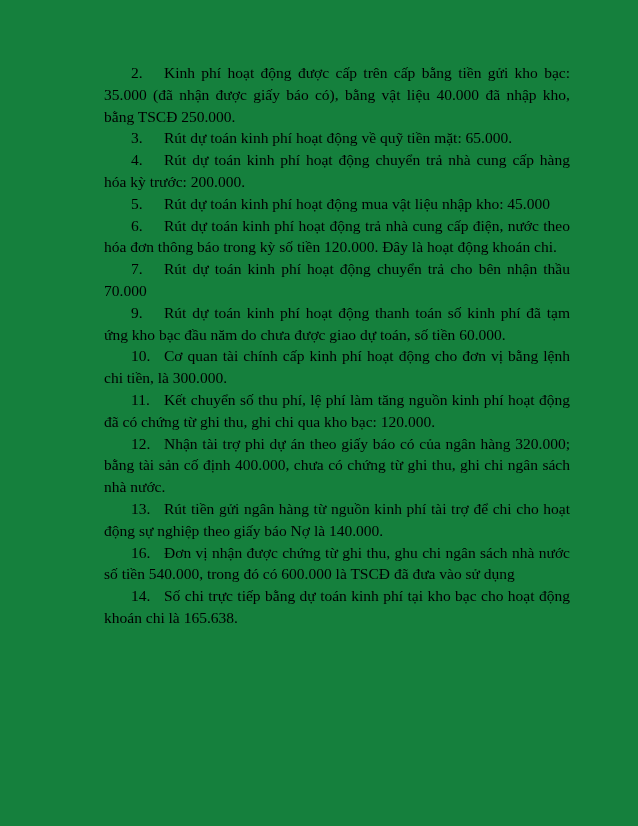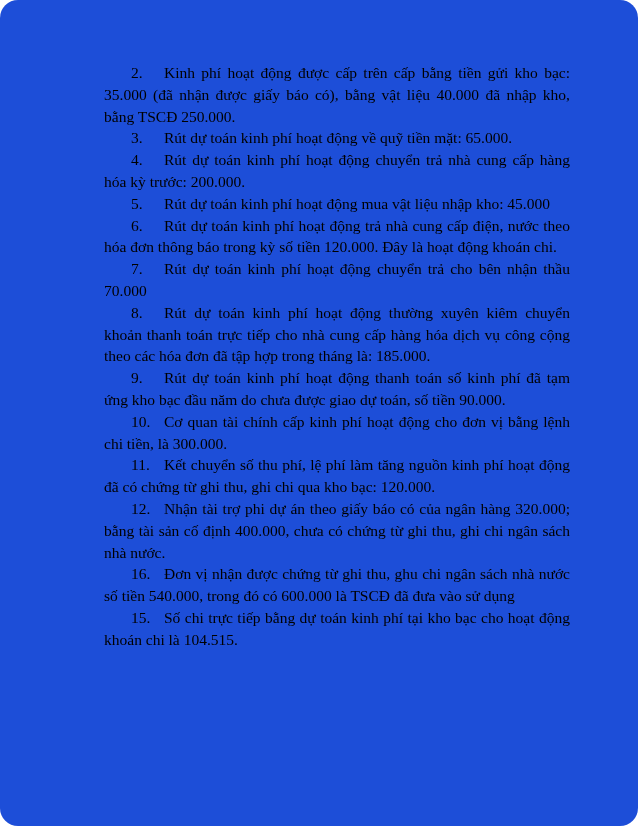--- a/index.html
+++ b/index.html
@@ -4,23 +4,22 @@
 <style>
   html, body {
     margin: 0;
     padding: 0;
     background: #ffffff;
   }
   .page {
     position: relative;
     width: 638px;
     height: 826px;
-    background: #1d4ed8;
+    background: #15803d;
     overflow: hidden;
-    border-radius: 18px;
   }
   .content {
     position: absolute;
     left: 104px;
     top: 62px;
     width: 466px;
     font-family: "Liberation Serif", "DejaVu Serif", serif;
     font-size: 15.5px;
     line-height: 21.8px;
     color: #000000;
@@ -46,29 +45,29 @@
   <p class="para"><span class="num">3.</span><span class="txt">Rút dự toán kinh phí hoạt động về quỹ tiền mặt: 65.000.</span></p>
 
   <p class="para"><span class="num">4.</span><span class="txt">Rút dự toán kinh phí hoạt động chuyển trả nhà cung cấp hàng hóa kỳ trước: 200.000.</span></p>
 
   <p class="para"><span class="num">5.</span><span class="txt">Rút dự toán kinh phí hoạt động mua vật liệu nhập kho: 45.000</span></p>
 
   <p class="para"><span class="num">6.</span><span class="txt">Rút dự toán kinh phí hoạt động trả nhà cung cấp điện, nước theo hóa đơn thông báo trong kỳ số tiền 120.000. Đây là hoạt động khoán chi.</span></p>
 
   <p class="para"><span class="num">7.</span><span class="txt">Rút dự toán kinh phí hoạt động chuyển trả cho bên nhận thầu 70.000</span></p>
 
-  <p class="para"><span class="num">8.</span><span class="txt">Rút dự toán kinh phí hoạt động thường xuyên kiêm chuyển khoản thanh toán trực tiếp cho nhà cung cấp hàng hóa dịch vụ công cộng theo các hóa đơn đã tập hợp trong tháng là: 185.000.</span></p>
 
-  <p class="para"><span class="num">9.</span><span class="txt">Rút dự toán kinh phí hoạt động thanh toán số kinh phí đã tạm ứng kho bạc đầu năm do chưa được giao dự toán, số tiền 90.000.</span></p>
+  <p class="para"><span class="num">9.</span><span class="txt">Rút dự toán kinh phí hoạt động thanh toán số kinh phí đã tạm ứng kho bạc đầu năm do chưa được giao dự toán, số tiền 60.000.</span></p>
 
   <p class="para"><span class="num">10.</span><span class="txt">Cơ quan tài chính cấp kinh phí hoạt động cho đơn vị bằng lệnh chi tiền, là 300.000.</span></p>
 
   <p class="para"><span class="num">11.</span><span class="txt">Kết chuyển số thu phí, lệ phí làm tăng nguồn kinh phí hoạt động đã có chứng từ ghi thu, ghi chi qua kho bạc: 120.000.</span></p>
 
   <p class="para"><span class="num">12.</span><span class="txt">Nhận tài trợ phi dự án theo giấy báo có của ngân hàng 320.000; bằng tài sản cố định 400.000, chưa có chứng từ ghi thu,  ghi chi ngân sách nhà nước.</span></p>
 
+  <p class="para"><span class="num">13.</span><span class="txt">Rút tiền gửi ngân hàng từ nguồn kinh phí tài trợ để chi cho hoạt động sự nghiệp theo giấy báo Nợ là 140.000.</span></p>
 
   <p class="para"><span class="num">16.</span><span class="txt">Đơn vị nhận được chứng từ ghi thu, ghu chi ngân sách nhà nước số tiền 540.000, trong đó có 600.000 là TSCĐ đã đưa vào sử dụng</span></p>
 
-  <p class="para"><span class="num">15.</span><span class="txt">Số chi trực tiếp bằng dự toán kinh phí tại kho bạc cho hoạt động khoán chi là 104.515.</span></p>
+  <p class="para"><span class="num">14.</span><span class="txt">Số chi trực tiếp bằng dự toán kinh phí tại kho bạc cho hoạt động khoán chi là 165.638.</span></p>
 
 </div>
 </div>
 
 </body></html>

